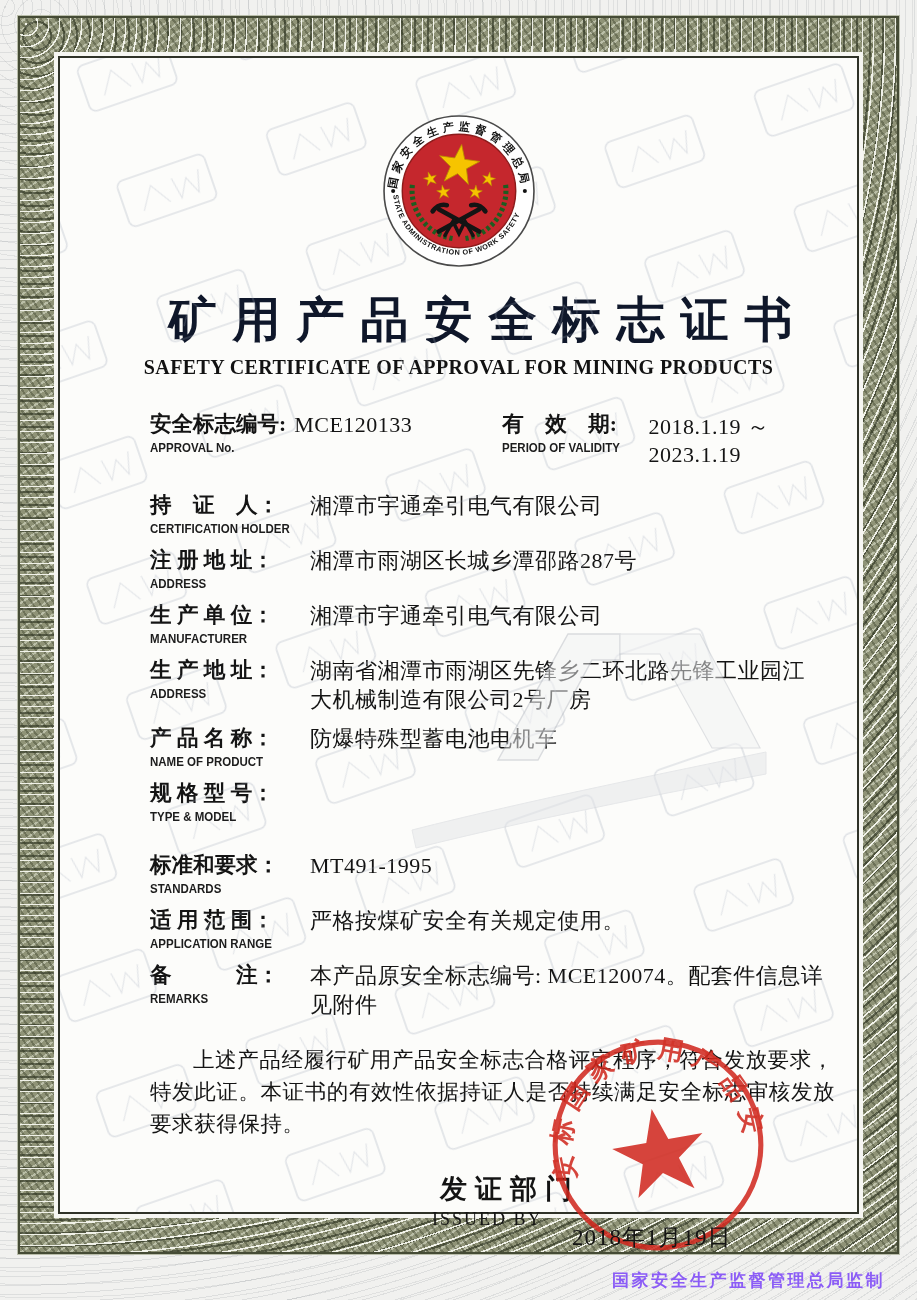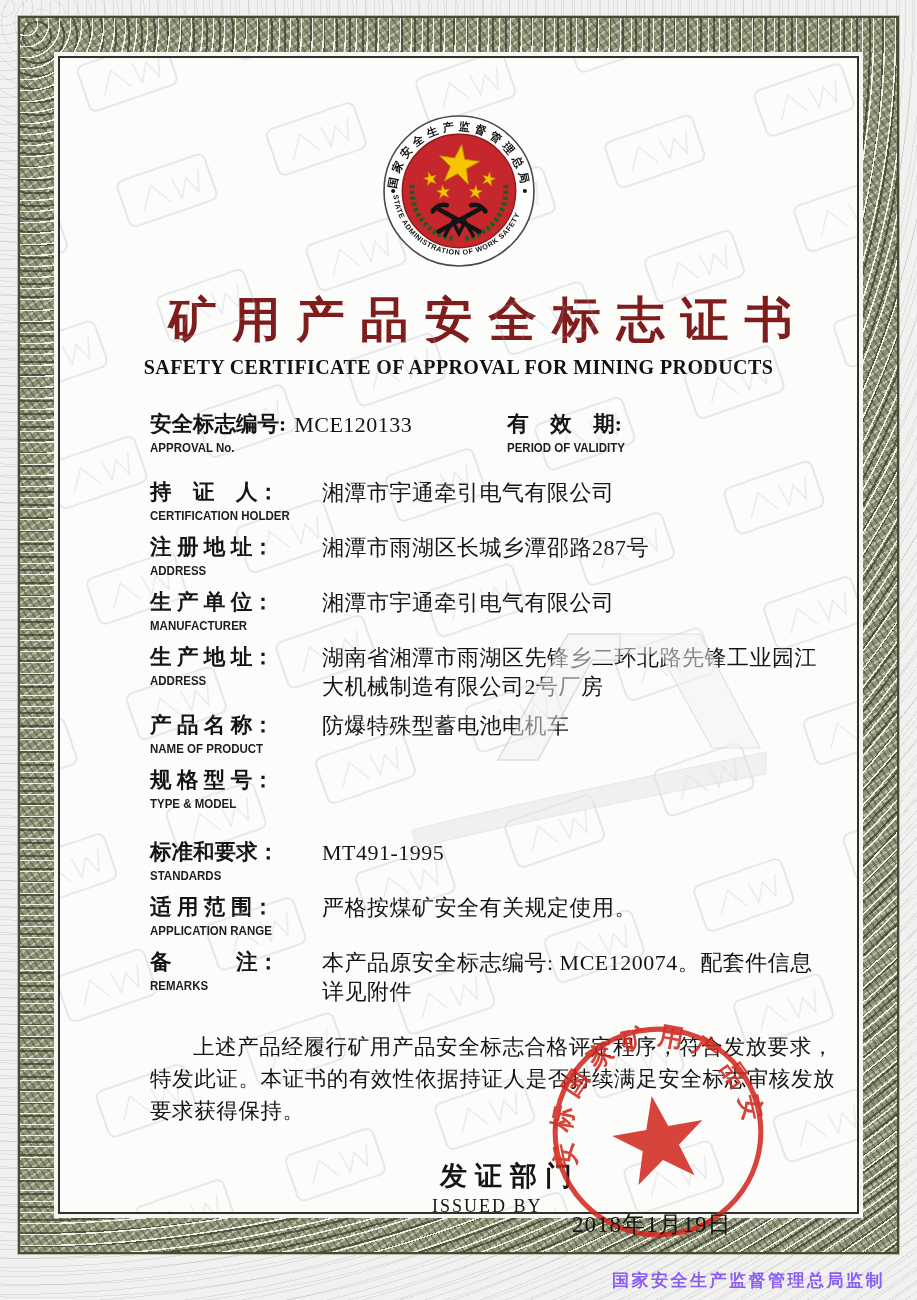--- a/index.html
+++ b/index.html
@@ -28,21 +28,21 @@
     border:2px solid #2f3228;
     outline:4px solid #f6f6f2;
   }
   .content{position:relative; width:100%; height:100%;}
   .bg-watermark{position:absolute; inset:0; pointer-events:none;}
 
   .emblem-wrap{text-align:center; padding-top:56px; position:relative;}
   .title-zh{
     margin:16px 0 0 0; text-align:center;
     font-size:48px; font-weight:bold; letter-spacing:16px; text-indent:16px;
-    color:#7f1d1d;
+    color:#0f172a;
     padding-left:44px;
   }
   .title-en{
     margin-top:4px; text-align:center;
     font-size:20px; font-weight:bold; letter-spacing:0.4px; color:#121212;
   }
 
   .zh-label{font-size:21.5px; font-weight:bold; white-space:nowrap;}
   .en-label{
     font-family:"Liberation Sans","DejaVu Sans",sans-serif;
@@ -53,21 +53,21 @@
   .approval-row{
     margin:30px 0 0 90px; display:flex; align-items:flex-start; position:relative;
   }
   .ap-value{font-size:22px; margin-top:3px; letter-spacing:.5px;}
   .ap-num{margin-left:8px; width:205px;}
   .validity-block{margin-left:8px;}
   .ap-dates{margin-left:18px;}
 
   .fields{margin:22px 0 0 90px;}
   .field-row{
-    display:grid; grid-template-columns:148px 1fr; column-gap:24px;
+    display:grid; grid-template-columns:148px 1fr; column-gap:12px;
     margin-bottom:9px; align-items:start;
   }
   .row-gap-lg{margin-top:26px;}
   .row-gap-md{}
   .f-value{font-size:22px; line-height:1.32; letter-spacing:.5px; margin-top:1px; padding-right:30px;}
 
   .statement{
     margin:26px 14px 0 90px;
     font-size:21.5px; line-height:1.48; text-indent:2em; letter-spacing:.6px;
     position:relative; z-index:2;
@@ -159,20 +159,21 @@
         <div class="approval-row">
           <div>
             <div class="zh-label">安全标志编号:</div>
             <div class="en-label">APPROVAL No.</div>
           </div>
           <div class="ap-value ap-num">MCE120133</div>
           <div class="validity-block">
             <div class="zh-label">有　效　期:</div>
             <div class="en-label">PERIOD OF VALIDITY</div>
           </div>
+          <div class="ap-value ap-dates">2018.1.19 ～2023.1.19</div>
         </div>
 
         <div class="fields">
 
           <div class="field-row">
             <div>
                 <div class="zh-label">持　证　人：</div>
                 <div class="en-label">CERTIFICATION HOLDER</div>
               </div>
             <div class="f-value">湘潭市宇通牵引电气有限公司</div>

